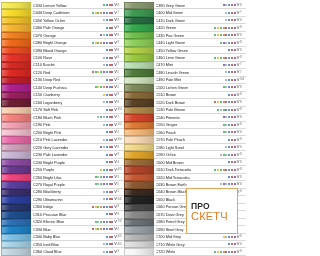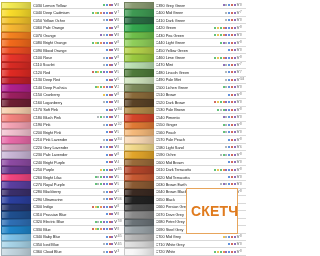--- a/index.html
+++ b/index.html
@@ -86,22 +86,22 @@
     justify-content:center;
     padding-left:4px;
     z-index:5;
   }
   #watermark .w1,#watermark .w3{
     font-size:8.5px;line-height:10px;
     font-weight:bold;color:#2b2b2b;
     letter-spacing:0.2px;
   }
   #watermark .w2{
-    font-size:14px;line-height:10px;
-    font-weight:bold;color:#e07b1e;
+    font-size:11px;line-height:10px;
+    font-weight:normal;color:#e07b1e;
     letter-spacing:0.2px;
   }
 </style>
 </head>
 <body>
 
 <div id="sheet">
   <div class="col" id="col-left">
       <div class="row">
         <div class="swatch" style="background: rgb(244, 234, 82);"></div>
@@ -1092,14 +1092,15 @@
             <span class="dot" style="background: rgb(106, 63, 160);"></span>
           </span>
           <span class="vmark">V</span>
           <span class="qty">8</span>
         </div>
       </div>
     </div>
 </div>
 
 <div id="watermark">
+  <div class="w1">ПРО</div>
   <div class="w2">СКЕТЧ</div>
 </div>
 
 </body></html>

